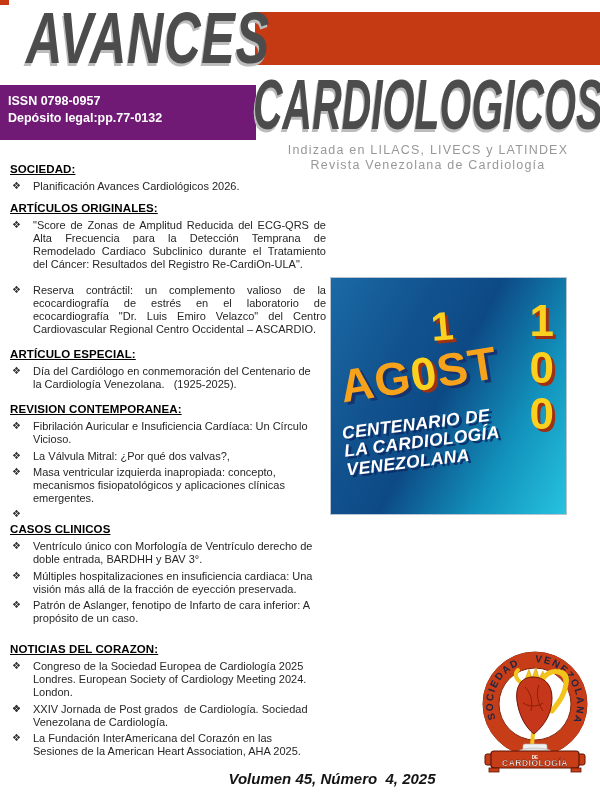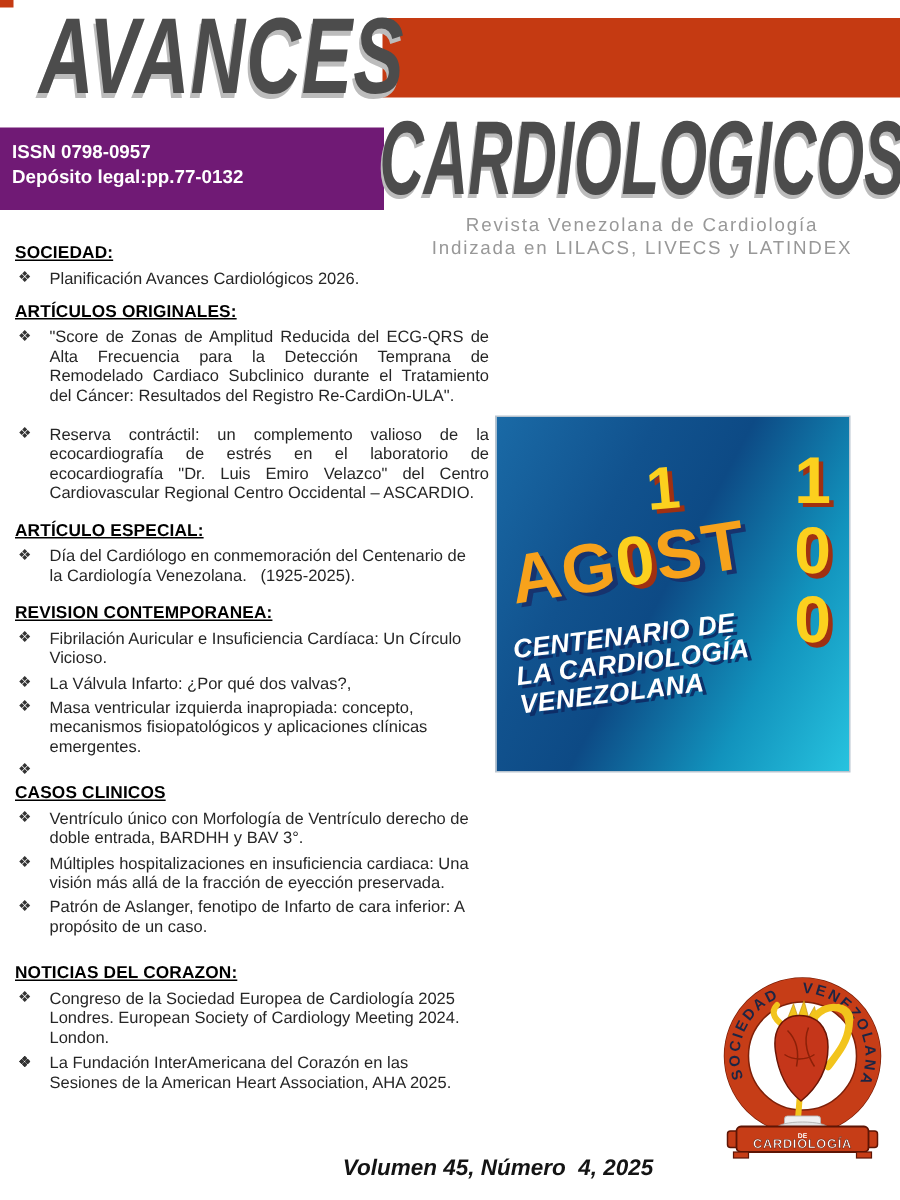--- a/index.html
+++ b/index.html
@@ -66,56 +66,56 @@
 
   <div class="red-chip"></div>
   <div class="red-block-right"></div>
   <div class="title-avances">AVANCES</div>
   <div class="red-bar-left">
     <div>ISSN 0798-0957</div>
     <div>Depósito legal:pp.77-0132</div>
   </div>
   <div class="title-cardio">CARDIOLOGICOS</div>
   <div class="subtitle">
+    <div>Indizada en LILACS, LIVECS y LATINDEX</div>
     <div>Revista Venezolana de Cardiología</div>
-    <div>Indizada en LILACS, LIVECS y LATINDEX</div>
   </div>
 
   <div id="toc">
       <div style="margin-top: 0px;">
         <div class="toc-heading">SOCIEDAD:</div>
         <div class="toc-item"><span class="bullet">❖</span><span>Planificación Avances Cardiológicos 2026.</span></div>
       </div>
       <div style="margin-top: 9px;">
         <div class="toc-heading">ARTÍCULOS ORIGINALES:</div>
         <div class="toc-item justify"><span class="bullet">❖</span><span>"Score de Zonas de Amplitud Reducida del ECG-QRS de Alta Frecuencia para la Detección Temprana de Remodelado Cardiaco Subclinico durante el Tratamiento del Cáncer: Resultados del Registro Re-CardiOn-ULA".</span></div>
         <div class="toc-item justify"><span class="bullet">❖</span><span>Reserva contráctil: un complemento valioso de la ecocardiografía de estrés en el laboratorio de ecocardiografía "Dr. Luis Emiro Velazco" del Centro Cardiovascular Regional Centro Occidental – ASCARDIO.</span></div>
       </div>
       <div style="margin-top: 12px;">
         <div class="toc-heading">ARTÍCULO ESPECIAL:</div>
         <div class="toc-item"><span class="bullet">❖</span><span>Día del Cardiólogo en conmemoración del Centenario de la Cardiología Venezolana.&nbsp;&nbsp; (1925-2025).</span></div>
       </div>
       <div style="margin-top: 12px;">
         <div class="toc-heading">REVISION CONTEMPORANEA:</div>
         <div class="toc-item"><span class="bullet">❖</span><span>Fibrilación Auricular e Insuficiencia Cardíaca: Un Círculo Vicioso.</span></div>
-        <div class="toc-item"><span class="bullet">❖</span><span>La Válvula Infarto: ¿Por qué dos valvas?,</span></div>
+        <div class="toc-item"><span class="bullet">❖</span><span>La Válvula Mitral: ¿Por qué dos valvas?,</span></div>
         <div class="toc-item"><span class="bullet">❖</span><span>Masa ventricular izquierda inapropiada: concepto, mecanismos fisiopatológicos y aplicaciones clínicas emergentes.</span></div>
         <div class="toc-item"><span class="bullet">❖</span></div>
       </div>
       <div style="margin-top: 18px;">
         <div class="toc-heading">CASOS CLINICOS</div>
         <div class="toc-item"><span class="bullet">❖</span><span>Ventrículo único con Morfología de Ventrículo derecho de doble entrada, BARDHH y BAV 3°.</span></div>
         <div class="toc-item"><span class="bullet">❖</span><span>Múltiples hospitalizaciones en insuficiencia cardiaca: Una visión más allá de la fracción de eyección preservada.</span></div>
         <div class="toc-item"><span class="bullet">❖</span><span>Patrón de Aslanger, fenotipo de Infarto de cara inferior: A propósito de un caso.</span></div>
       </div>
       <div style="margin-top: 18px;">
         <div class="toc-heading">NOTICIAS DEL CORAZON:</div>
         <div class="toc-item"><span class="bullet">❖</span><span>Congreso de la Sociedad Europea de Cardiología 2025 Londres. European Society of Cardiology Meeting 2024. London.</span></div>
         <div class="toc-item"><span class="bullet">❖</span></div>
-        <div class="toc-item"><span class="bullet">❖</span></div>
+        <div class="toc-item"><span class="bullet">❖</span><span>XXIV Jornada de Post grados&nbsp; de Cardiología. Sociedad Venezolana de Cardiología.</span></div>
         <div class="toc-item"><span class="bullet">❖</span><span>La Fundación InterAmericana del Corazón en las Sesiones de la American Heart Association, AHA 2025.</span></div>
       </div>
     </div>
 
   <div id="poster">
     <div class="one-top">1</div>
     <div class="agosto-word"><span class="agosto-orange">AG</span><span class="agosto-yellow">0</span><span class="agosto-orange">ST</span></div>
     <div class="hundred-col">
         <div class="col-digit">1</div>
         <div class="col-digit">0</div>

